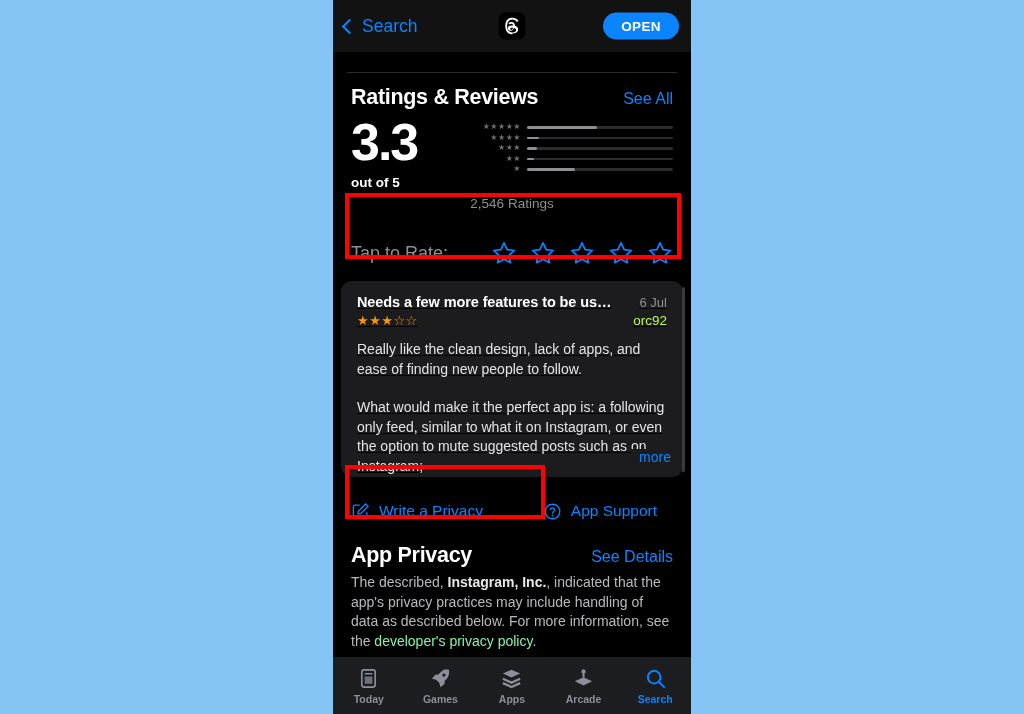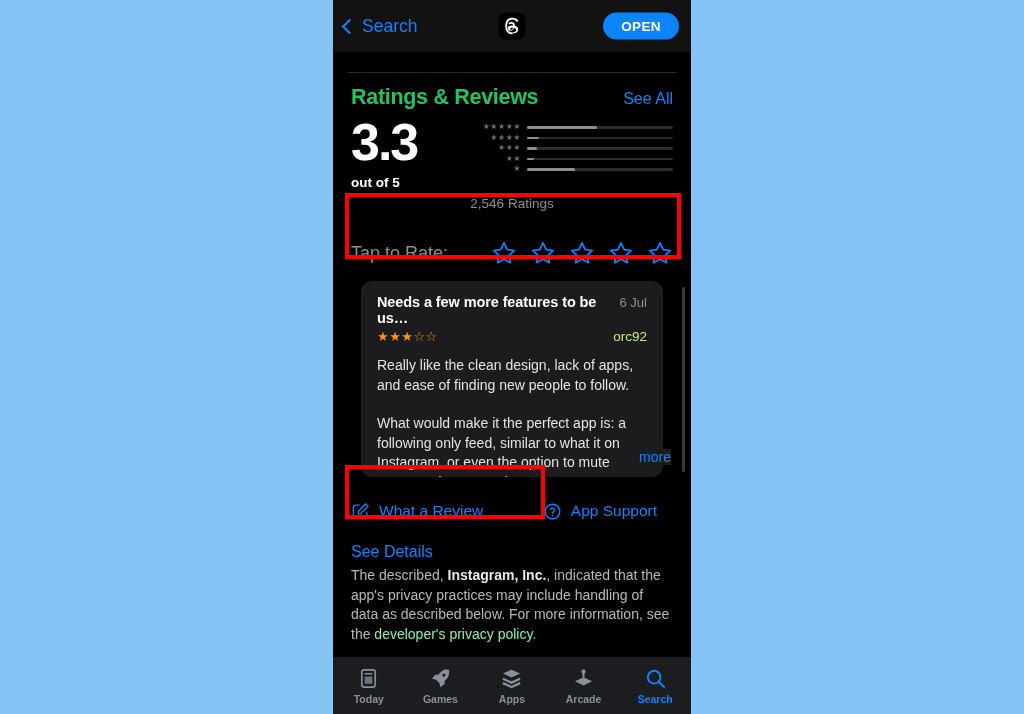--- a/index.html
+++ b/index.html
@@ -59,21 +59,21 @@
   .divider {
     height: 1px; background: #2a2a2c;
     margin: 20px 14px 0 14px;
   }
 
   
   .sec-head {
     display: flex; align-items: baseline; justify-content: space-between;
     padding: 12px 18px 0 18px;
   }
-  .sec-title { color: #22c55e; font-size: 21.5px; font-weight: bold; letter-spacing: -.3px; }
+  .sec-title { color: #ffffff; font-size: 21.5px; font-weight: bold; letter-spacing: -.3px; }
   .sec-link  { color: #0a84ff; font-size: 16px; cursor: pointer; }
 
   .ratings-row { display: flex; padding: 6px 18px 0 18px; }
   .score-col { width: 118px; }
   .score-big { color: #fff; font-size: 52px; font-weight: bold; line-height: 1.02; letter-spacing: -2px; }
   .score-sub { color: #fff; font-size: 13.5px; font-weight: bold; margin-top: 6px; }
 
   .hist-col { flex: 1; padding-top: 6px; }
   .hist-row { display: flex; align-items: center; height: 10.5px; }
   .hist-stars {
@@ -97,21 +97,21 @@
   
   .tap-rate {
     display: flex; align-items: center;
     padding: 0 18px; height: 56px; margin-top: 14px;
   }
   .tap-label { color: #8e8e93; font-size: 18px; }
   .tap-stars { display: flex; gap: 13px; margin-left: auto; }
   .tap-stars svg { display: block; cursor: pointer; }
 
   
-  .review-wrap { position: relative; padding: 0 28px; }
+  .review-wrap { position: relative; padding: 0 8px; text-decoration: underline; }
   .review-card {
     background: #1c1c1e; border-radius: 11px;
     padding: 13px 16px 14px 16px;
     height: 196px; overflow: hidden;
   }
   .rv-top { display: flex; justify-content: space-between; align-items: baseline; }
   .rv-title { color: #fff; font-size: 14.5px; font-weight: bold; letter-spacing: -.1px; }
   .rv-date  { color: #8e8e93; font-size: 13px; white-space: nowrap; padding-left: 8px; }
   .rv-mid { display: flex; justify-content: space-between; align-items: center; margin-top: 3px; }
   .rv-stars { font-size: 13px; color: #ff9500; letter-spacing: .5px; }
@@ -282,36 +282,37 @@
       </div>
 
       <div class="action-row">
         <div class="action">
           <span>
             <svg width="19" height="19" viewBox="0 0 24 24" fill="none" stroke="#0a84ff" stroke-width="1.7">
               <path d="M20 13v6a2 2 0 0 1-2 2H5a2 2 0 0 1-2-2V6a2 2 0 0 1 2-2h6"></path>
               <path d="M18.5 2.5l3 3L12 15H9v-3z"></path>
             </svg>
           </span>
-          <span>What a Review</span>
+          <span>Write a Privacy</span>
         </div>
         <div class="action support">
           <span>
             <svg width="19" height="19" viewBox="0 0 24 24" fill="none" stroke="#0a84ff" stroke-width="1.7">
               <circle cx="12" cy="12" r="9.2"></circle>
               <path d="M9.4 9.3a2.7 2.7 0 0 1 5.2.9c0 1.8-2.6 2.3-2.6 3.9" stroke-linecap="round"></path>
               <circle cx="12" cy="17.3" r="1.05" fill="#0a84ff" stroke="none"></circle>
             </svg>
           </span>
           <span>App Support</span>
         </div>
       </div>
 
       <div class="privacy">
         <div class="privacy-head">
+          <div class="sec-title">App Privacy</div>
           <div class="sec-link">See Details</div>
         </div>
         <div class="privacy-text">
           <span>The described, </span><b>Instagram, Inc.</b><span>, indicated that the app's privacy practices may include handling of data as described below. For more information, see the </span><a>developer's privacy policy</a><span>.</span>
         </div>
       </div>
 
     </div>
 
     <div class="tabbar" id="tabbar">

